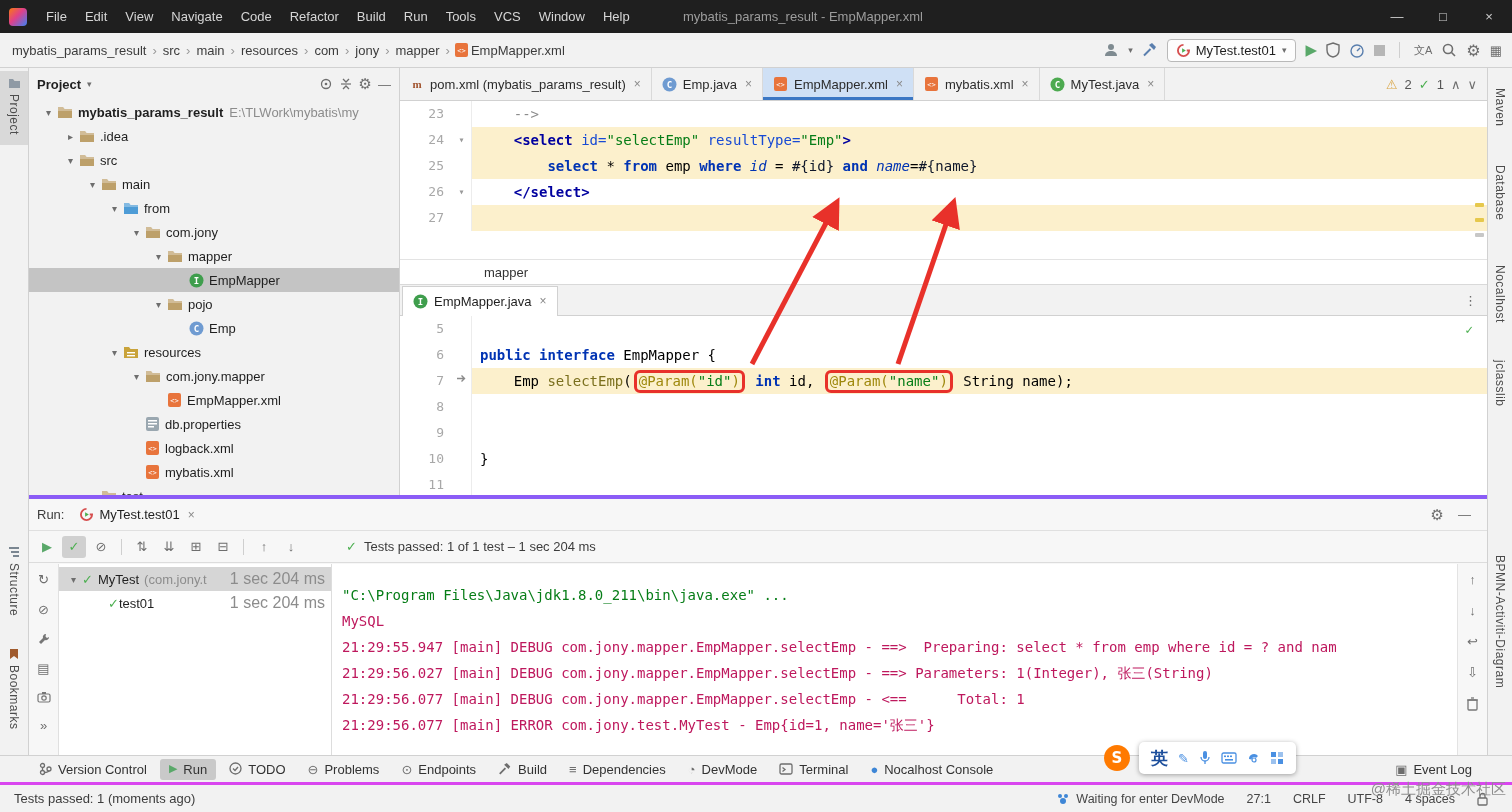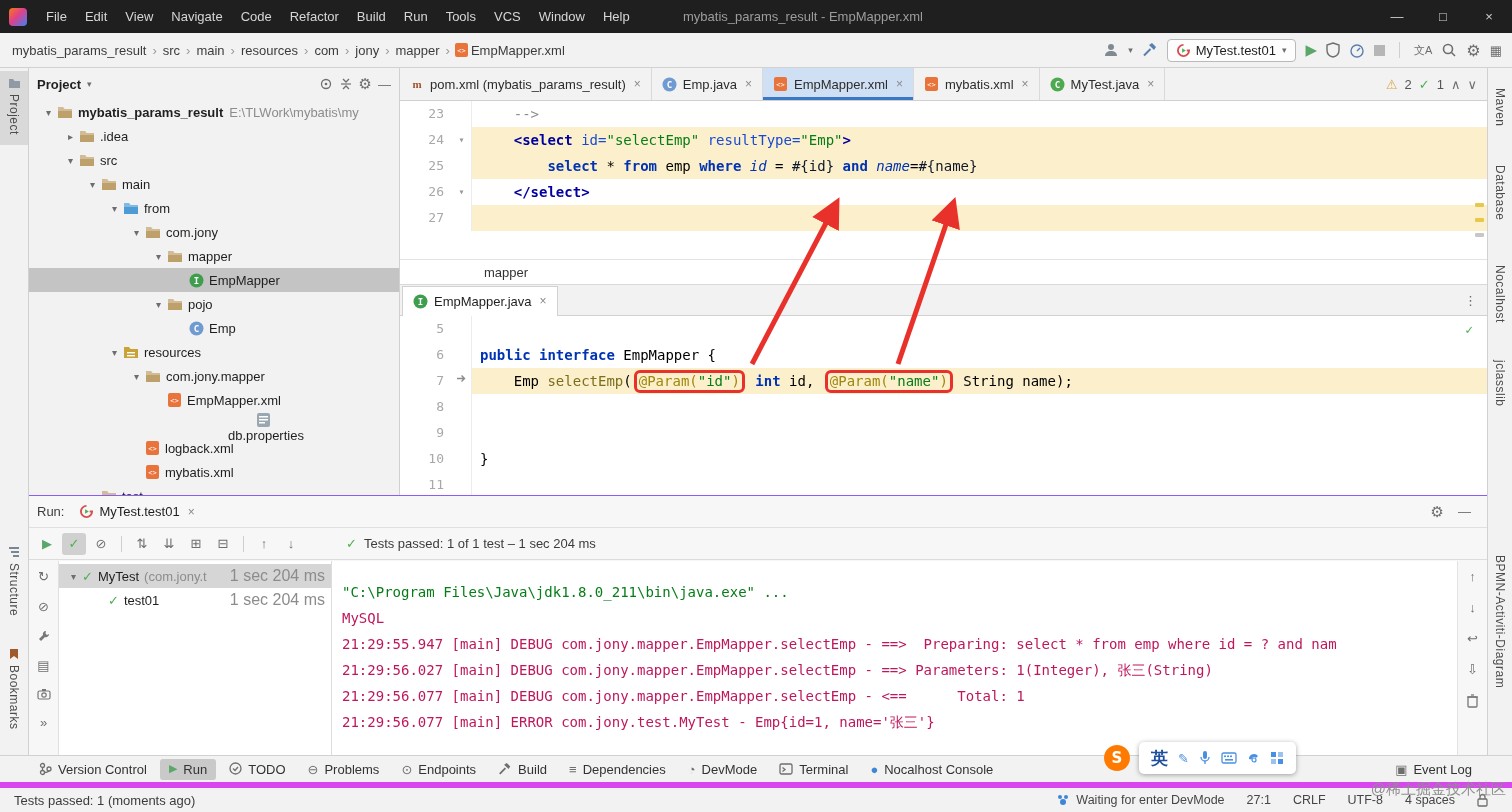--- a/index.html
+++ b/index.html
@@ -73,21 +73,21 @@
 .tok-method{color:#7a6f1d}
 .redbox{display:inline-block;border:3px solid #e8312a;border-radius:6px;padding:0 2px;margin:0 2px;line-height:17px}
 #ctx-bar{height:26px;border-top:1px solid #e3e3e3;border-bottom:1px solid #d9d9d9;display:flex;align-items:center;padding-left:84px;background:#fff;color:#333}
 #java-tabs{height:31px;background:#f2f2f2;border-bottom:1px solid #d1d1d1;display:flex;align-items:center;padding-left:2px}
 .jtab{display:flex;align-items:center;gap:6px;background:#fff;border:1px solid #d1d1d1;border-bottom:none;height:30px;padding:0 10px;margin-top:1px}
 #java-more{margin-left:auto;padding-right:10px;color:#6e6e6e}
 .stripe-mark{position:absolute;width:9px;height:4px;border-radius:1px}
 #java-ok{position:absolute;right:14px;top:6px;color:#4caf50;font-size:13px}
 
 
-#run-panel{position:absolute;left:29px;top:495px;right:25px;height:260px;background:#f7f7f7;border-top:1px solid #8b5cf6}
+#run-panel{position:absolute;left:29px;top:495px;right:25px;height:260px;background:#f7f7f7;border-top:4px solid #8b5cf6}
 #run-header{height:32px;display:flex;align-items:center;padding:0 8px;gap:8px;border-bottom:1px solid #e0e0e0}
 #run-tab{display:flex;align-items:center;gap:6px;padding:4px 8px}
 #run-header-right{margin-left:auto;display:flex;gap:14px;align-items:center;padding-right:8px}
 #run-toolbar{height:32px;display:flex;align-items:center;gap:3px;padding:0 6px;border-bottom:1px solid #dcdcdc}
 .tbtn{width:24px;height:22px;display:flex;align-items:center;justify-content:center;border-radius:3px;color:#6e6e6e;font-size:13px}
 .tbtn.pressed{background:#d0d0d0}
 #run-summary{margin-left:40px;display:flex;align-items:center;gap:7px;color:#3c3c3c}
 #run-body{position:absolute;top:65px;bottom:0;left:0;right:0;display:flex}
 #run-vtoolbar{width:30px;border-right:1px solid #e0e0e0;display:flex;flex-direction:column;align-items:center;padding-top:8px;gap:15px}
 #test-tree{width:272px;background:#fff;padding-top:3px}
@@ -99,21 +99,21 @@
 #console{flex:1;background:#fff;border-left:1px solid #ddd;padding:18px 0 0 10px;font-family:"DejaVu Sans Mono","Liberation Mono",monospace;font-size:14px;line-height:26px;white-space:pre;overflow:hidden}
 .con-green{color:#067d17}
 .con-plain{color:#be185d}
 #console-icons{width:30px;display:flex;flex-direction:column;align-items:center;padding-top:8px;gap:16px;background:#f7f7f7;border-left:1px solid #e3e3e3}
 
 
 #bottom-bar{position:absolute;left:0;right:0;bottom:30px;height:27px;background:#f2f2f2;border-top:1px solid #d1d1d1;display:flex;align-items:center;padding-left:30px;gap:4px;z-index:20}
 .bb-item{display:flex;align-items:flex-start;gap:6px;padding:3px 9px;border-radius:3px;color:#333}
 .bb-item.active{background:#c9c9c9}
 #bb-right{margin-left:auto;display:flex;align-items:center;gap:6px;margin-right:40px;color:#333}
-#status-bar{position:absolute;left:0;right:0;bottom:0;height:30px;background:#f2f2f2;border-top:6px solid #d946ef;display:flex;align-items:center;padding:0 14px;z-index:20;color:#3c3c3c}
+#status-bar{position:absolute;left:0;right:0;bottom:0;height:30px;background:#f2f2f2;border-top:3px solid #d946ef;display:flex;align-items:center;padding:0 14px;z-index:20;color:#3c3c3c}
 #sb-right{margin-left:auto;display:flex;align-items:center;gap:22px;color:#454545;font-size:12.5px;margin-right:10px}
 #sb-devmode{display:flex;align-items:center;gap:6px}
 
 
 #annot{position:absolute;left:0;top:0;pointer-events:none;z-index:40}
 #ime-popup{position:absolute;left:1103px;top:742px;display:flex;align-items:center;gap:8px;z-index:55}
 #ime-bar{display:flex;align-items:center;gap:10px;background:#fff;border-radius:5px;box-shadow:0 1px 5px rgba(0,0,0,.35);padding:4px 12px;height:32px}
 #ime-lang{color:#1d4f9c;font-size:17px;font-weight:bold}
 #watermark{position:absolute;right:6px;bottom:13px;color:#8f8f8f;font-size:15px;z-index:60}
 .yellow-mark{background:#e6c84c}
@@ -414,21 +414,21 @@
       <div class="tree-row" style="padding-left: 121px;">
         <span class="tw-arrow"></span>
         <span class="ic">
           <svg width="15" height="16">
             <rect x="1" y="1" width="13" height="14" rx="2" fill="#e8743c"></rect>
             <text x="7.5" y="11" font-size="7" fill="#fff" text-anchor="middle" font-family="DejaVu Sans Mono, monospace">&lt;&gt;</text>
           </svg>
         </span>
         <span class="tw-label">EmpMapper.xml</span>
       </div>
-      <div class="tree-row" style="padding-left: 99px; flex-direction: column;">
+      <div class="tree-row" style="padding-left: 99px;">
         <span class="tw-arrow"></span>
         <span class="ic">
           <svg width="15" height="16">
             <rect x="1" y="1" width="13" height="14" rx="2" fill="#9aa7b0"></rect>
             <rect x="3" y="4" width="9" height="1.5" fill="#fff"></rect>
             <rect x="3" y="7" width="9" height="1.5" fill="#fff"></rect>
             <rect x="3" y="10" width="6" height="1.5" fill="#fff"></rect>
           </svg>
         </span>
         <span class="tw-label">db.properties</span>
@@ -672,21 +672,21 @@
         <div class="ttrow selected" style="padding-left: 6px;">
           <span class="tw-arrow">▾</span>
           <span class="green-check">✓</span>
           <span style="margin-left: 5px;">MyTest</span>
           <span class="tt-detail">(com.jony.t</span>
           <span class="tt-time">1 sec 204 ms</span>
         </div>
         <div class="ttrow" style="padding-left: 32px;">
           <span class="tw-arrow"></span>
           <span class="green-check">✓</span>
-          <span style="margin-left: 5px;">test01</span>
+          <span style="">test01</span>
           <span class="tt-time">1 sec 204 ms</span>
         </div>
       </div>
     <div id="console"><div class="con-green">"C:\Program Files\Java\jdk1.8.0_211\bin\java.exe" ...</div><div class="con-plain">MySQL</div><div class="con-plain">21:29:55.947 [main] DEBUG com.jony.mapper.EmpMapper.selectEmp - ==&gt;  Preparing: select * from emp where id = ? and nam</div><div class="con-plain">21:29:56.027 [main] DEBUG com.jony.mapper.EmpMapper.selectEmp - ==&gt; Parameters: 1(Integer), 张三(String)</div><div class="con-plain">21:29:56.077 [main] DEBUG com.jony.mapper.EmpMapper.selectEmp - &lt;==      Total: 1</div><div class="con-plain">21:29:56.077 [main] ERROR com.jony.test.MyTest - Emp{id=1, name='张三'}</div></div>
     <div id="console-icons">
       <span class="gi">↑</span>
       <span class="gi">↓</span>
       <span class="gi">↩</span>
       <span class="gi">⇩</span>
       <span class="ic">

